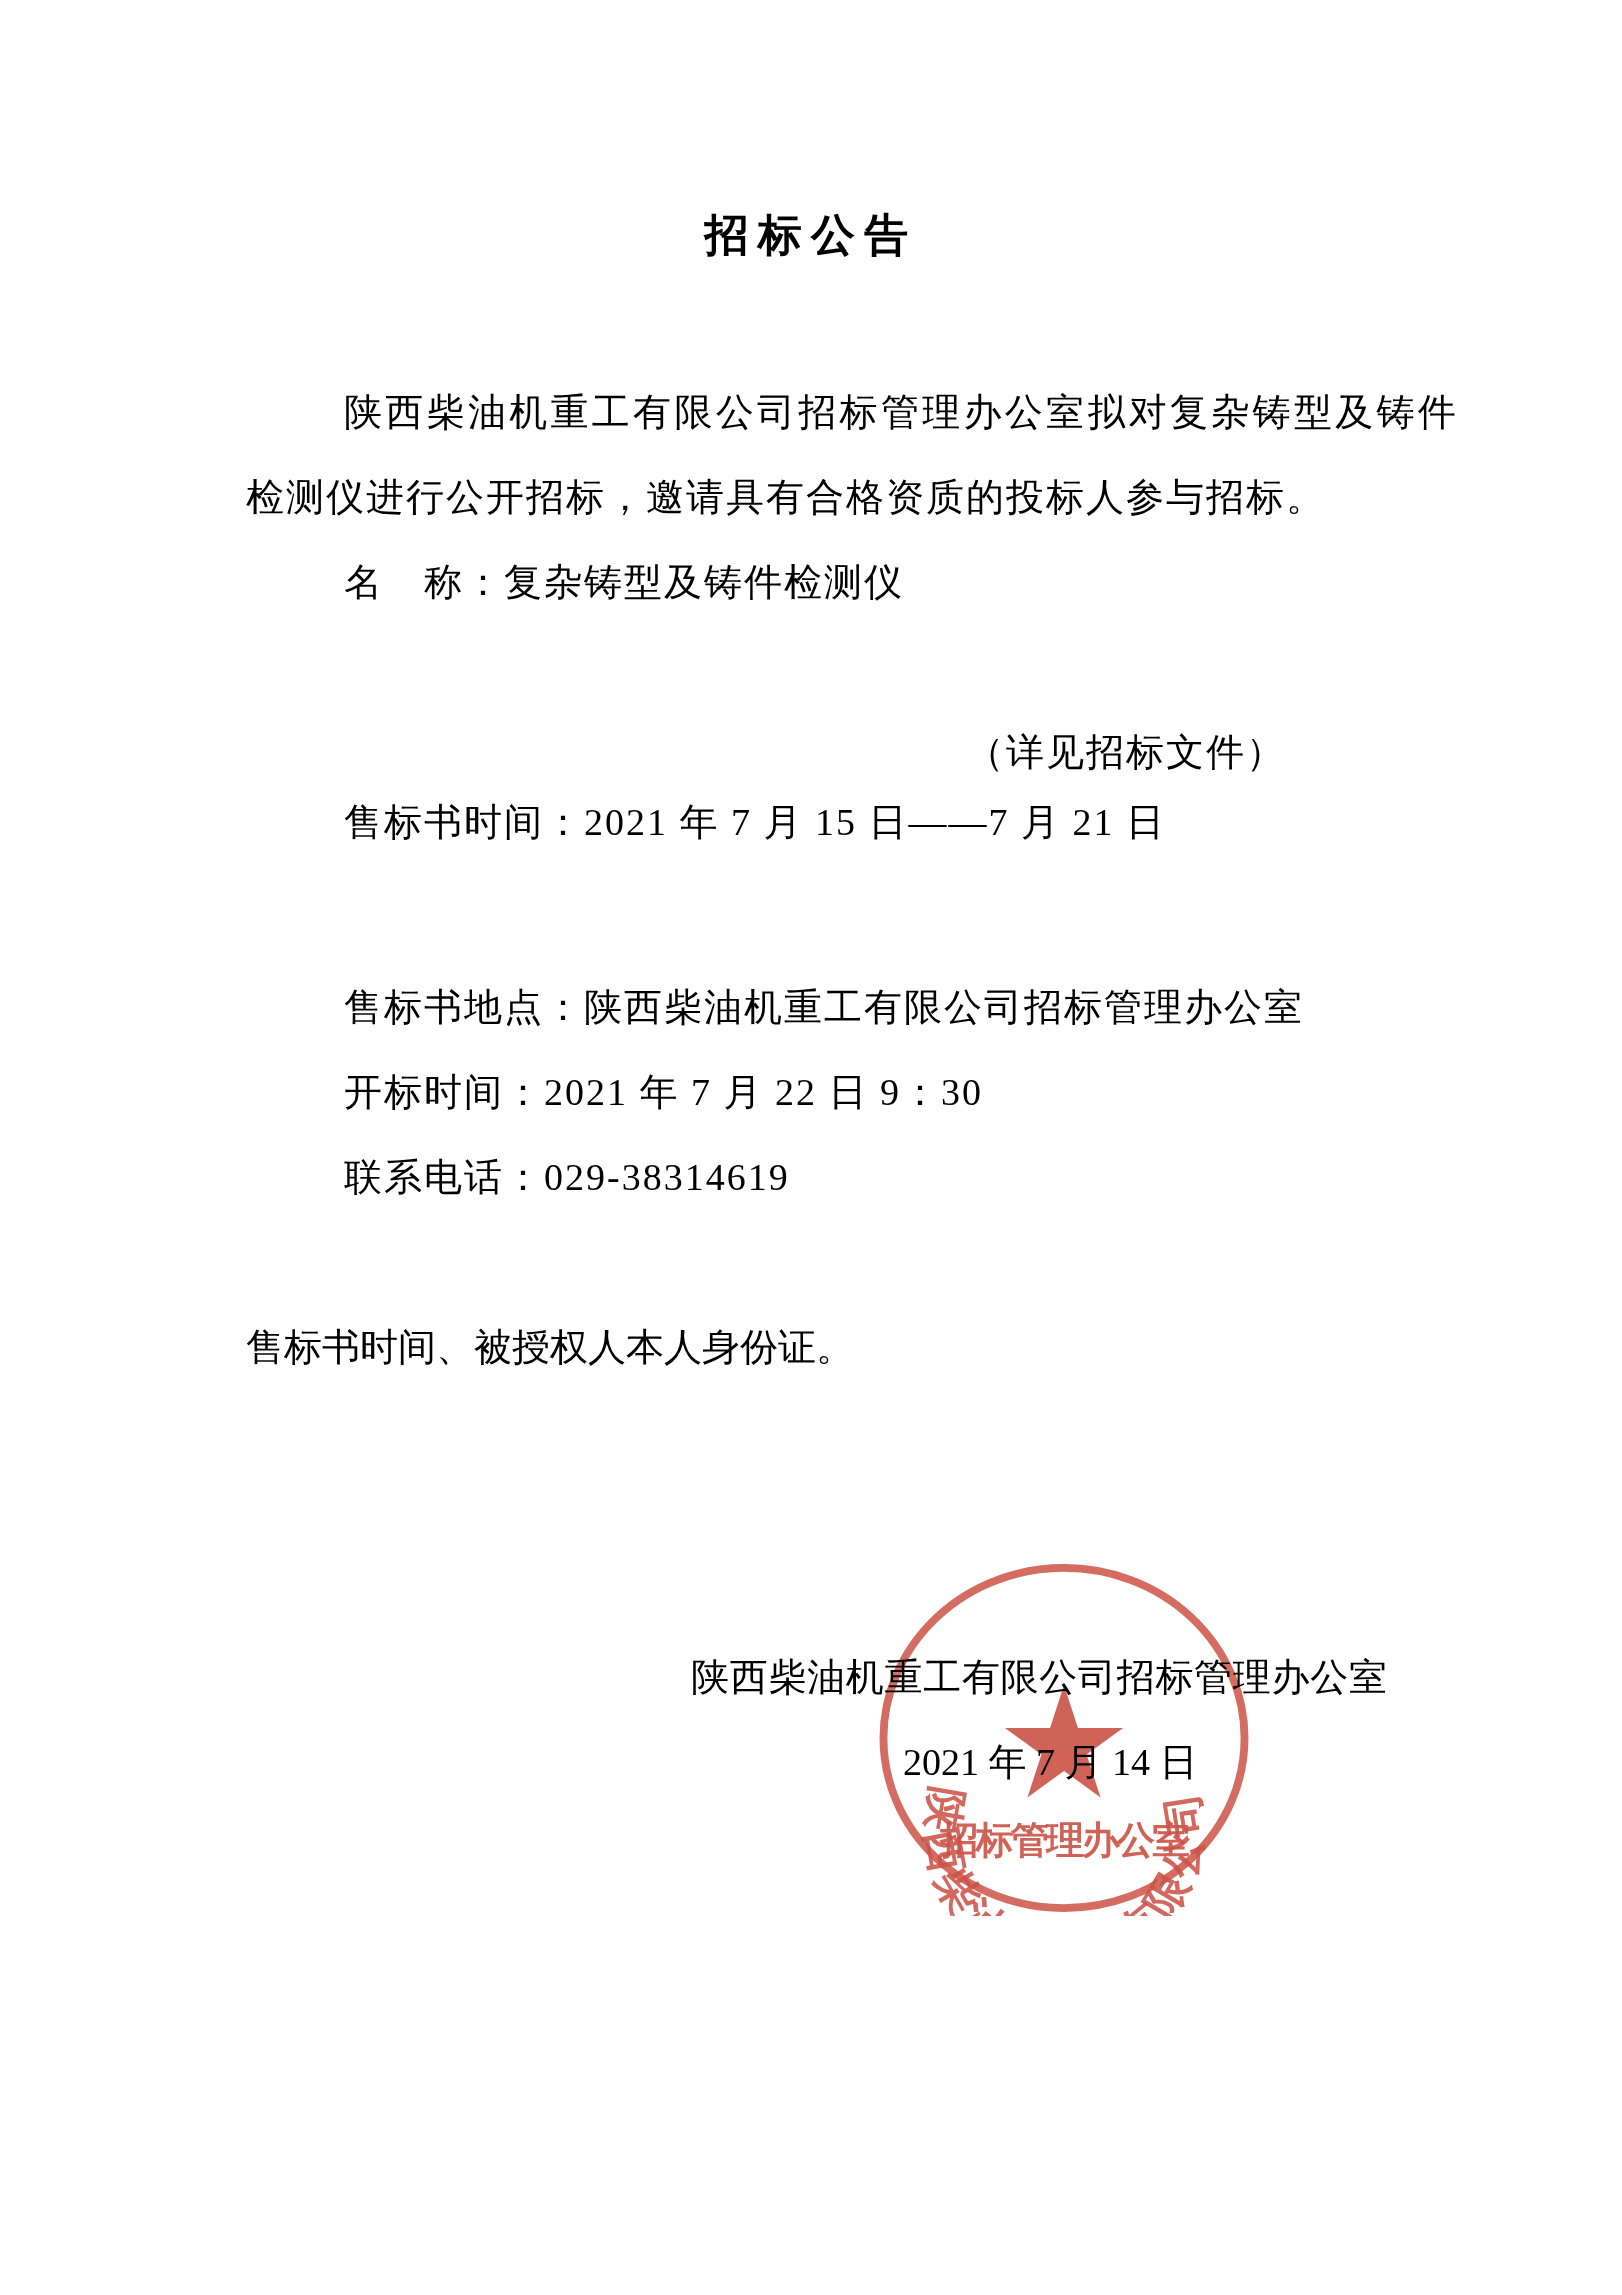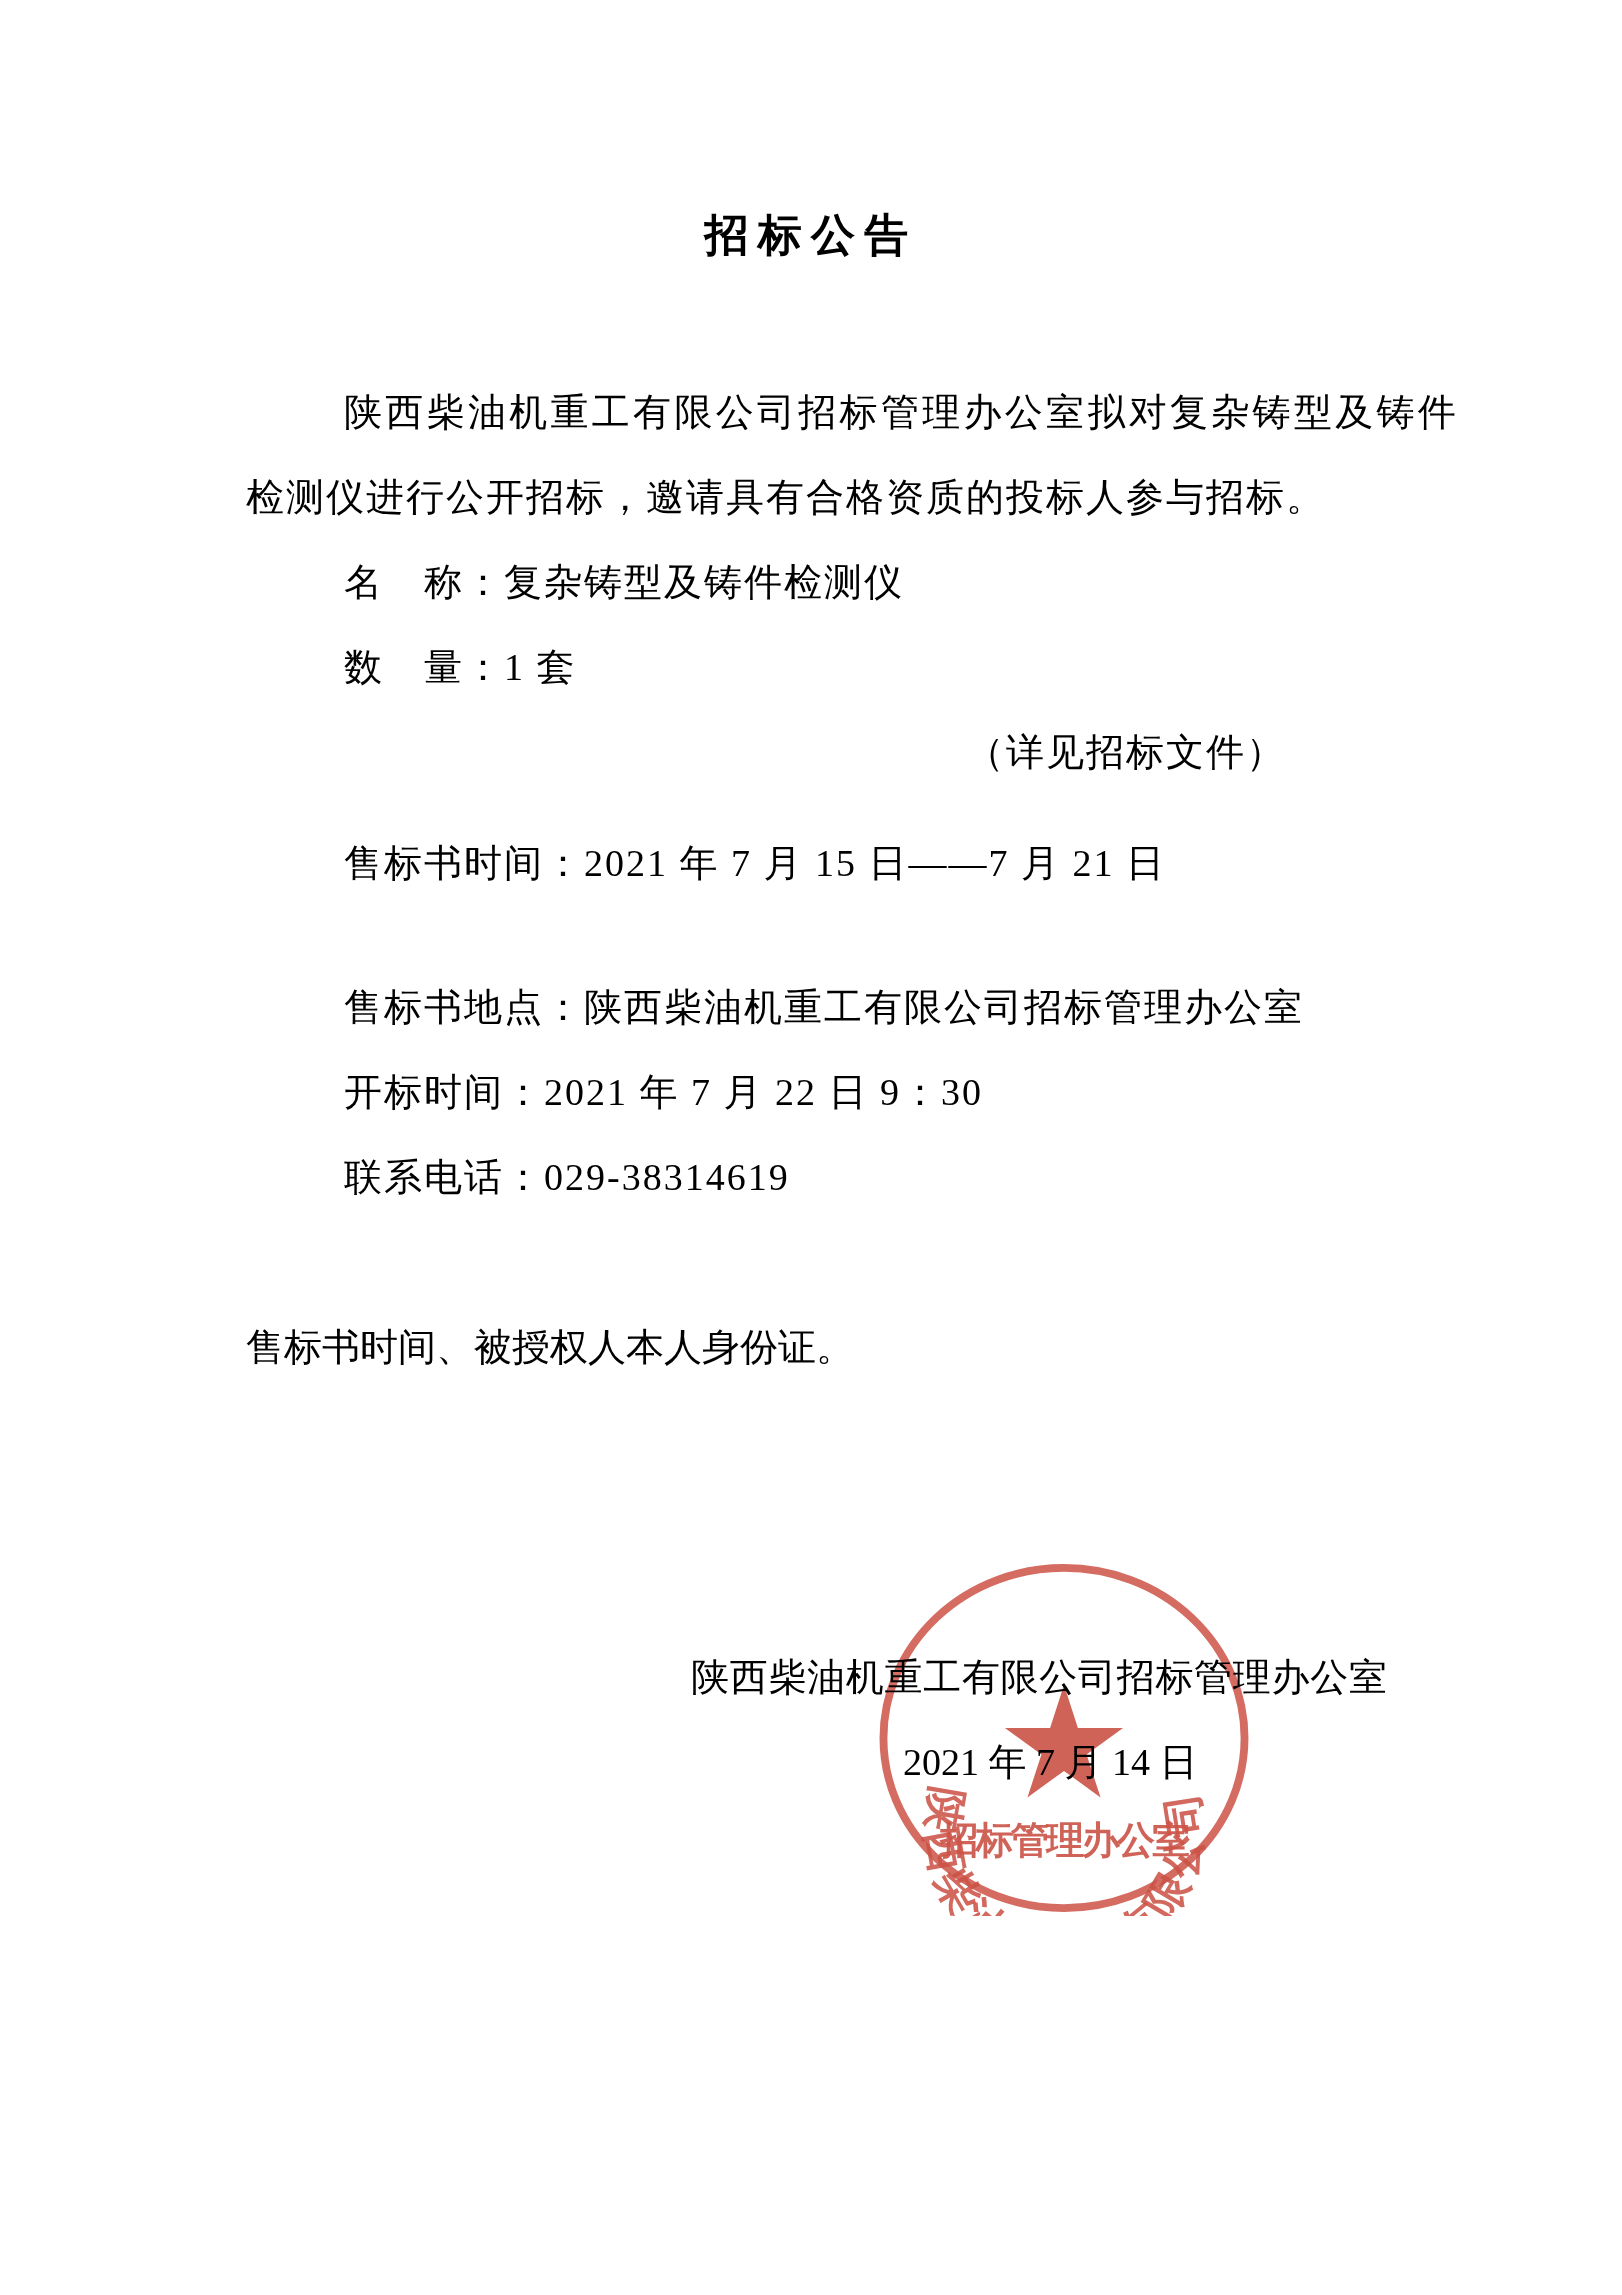--- a/index.html
+++ b/index.html
@@ -47,25 +47,24 @@
 <body>
 
 <div id="page">
 
   <div class="title">招标公告</div>
 
   <div class="line indent ls5" style="top:370px">陕西柴油机重工有限公司招标管理办公室拟对复杂铸型及铸件</div>
   <div class="line" style="top:455px">检测仪进行公开招标，邀请具有合格资质的投标人参与招标。</div>
 
   <div class="line indent" style="top:540px">名　称：复杂铸型及铸件检测仪</div>
-  <div class="line indent" style="top:625px">数　量：1 套</div>
 
   <div class="line" id="see-docs" style="top:710px">（详见招标文件）</div>
 
-  <div class="line indent" style="top:821px">售标书时间：2021 年 7 月 15 日——7 月 21 日</div>
+  <div class="line indent" style="top:780px">售标书时间：2021 年 7 月 15 日——7 月 21 日</div>
   <div class="line indent" style="top:965px">售标书地点：陕西柴油机重工有限公司招标管理办公室</div>
   <div class="line indent" style="top:1050px">开标时间：2021 年 7 月 22 日 9：30</div>
   <div class="line indent" style="top:1135px">联系电话：029-38314619</div>
 
   <div class="line ls0" style="top:1305px">售标书时间、被授权人本人身份证。</div>
 
   <div class="line" id="sig-line" style="top:1635px">陕西柴油机重工有限公司招标管理办公室</div>
   <div class="line" id="date-line" style="top:1720px">2021 年 7 月 14 日</div>
 
   <svg id="stamp" viewBox="0 0 584 544">

